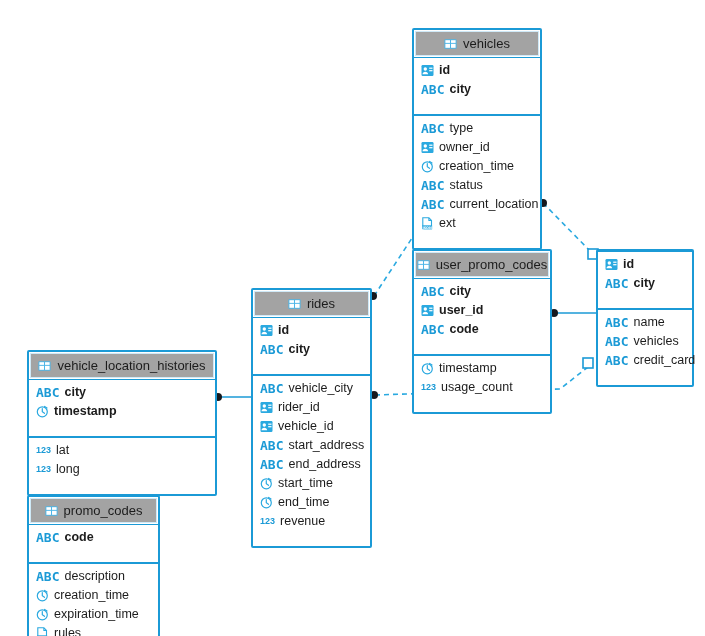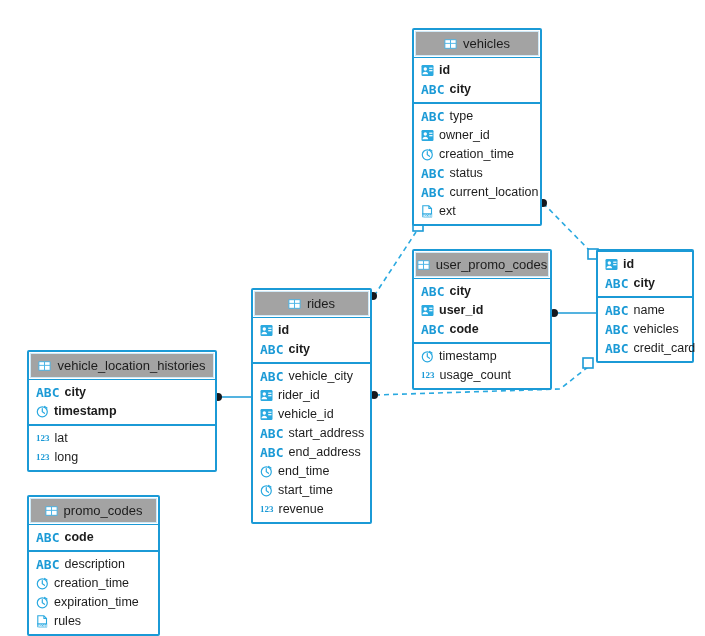--- a/index.html
+++ b/index.html
@@ -26,21 +26,21 @@
     display:flex;align-items:center;justify-content:center;gap:6px;
     background:#a3a3a3;
     border:1px solid #cfe9f7;
     margin:1px;
     font-size:13px;
     color:#1c1c1c;
   }
   .tbl-section{
     box-sizing:border-box;
     border-top:2px solid #1b9ad6;
-    padding:3px 0 3px 0;
+    padding:3px 0 15px 0;
   }
   .tbl-section.first{border-top:1px solid #1b9ad6;}
   .col-row{
     display:flex;align-items:center;gap:5px;
     padding:1px 6px 1px 7px;
     font-size:12.5px;
     color:#1c1c1c;
     line-height:17px;
     white-space:nowrap;
   }
@@ -49,21 +49,21 @@
   
   .ico{flex:0 0 auto;display:inline-block;line-height:0;}
   .ico svg{display:block;}
   .ico-abc{
     font-family:"DejaVu Sans Mono", monospace;
     font-size:13px;font-weight:bold;letter-spacing:0px;
     color:#1b9ad6;line-height:13px;height:13px;
     display:inline-flex;align-items:center;
   }
   .ico-123{
-    font-family:Liberation Serif, serif;
+    font-family:Liberation Sans, sans-serif;
     font-size:9px;font-weight:bold;
     color:#1b9ad6;line-height:13px;height:13px;
     display:inline-flex;align-items:center;
   }
   .ico-box{width:13px;height:13px;display:inline-flex;align-items:center;justify-content:center;}
 
   
   .dot{fill:#16181d;}
   .sq{fill:#ffffff;stroke:#1b9ad6;stroke-width:1.6;}
   .edge-dashed{stroke:#2aa9e0;stroke-width:1.6;fill:none;stroke-dasharray:5 4;}
@@ -340,31 +340,31 @@
             <span>end_address</span>
           </div>
           <div class="col-row">
             <span class="ico ico-box">
               <svg width="13" height="13" viewBox="0 0 13 13">
                 <circle cx="6.3" cy="6.8" r="5" fill="#ffffff" stroke="#2aa9e0" stroke-width="1.2"></circle>
                 <path d="M6.3 3.6 v3.2 l2.2 1.5" stroke="#2aa9e0" stroke-width="1.2" fill="none" stroke-linecap="round"></path>
                 <path d="M8.6 1.4 l2.4 1.6" stroke="#2aa9e0" stroke-width="1.2" stroke-linecap="round"></path>
               </svg>
             </span>
+            <span>start_time</span>
+          </div>
+          <div class="col-row">
+            <span class="ico ico-box">
+              <svg width="13" height="13" viewBox="0 0 13 13">
+                <circle cx="6.3" cy="6.8" r="5" fill="#ffffff" stroke="#2aa9e0" stroke-width="1.2"></circle>
+                <path d="M6.3 3.6 v3.2 l2.2 1.5" stroke="#2aa9e0" stroke-width="1.2" fill="none" stroke-linecap="round"></path>
+                <path d="M8.6 1.4 l2.4 1.6" stroke="#2aa9e0" stroke-width="1.2" stroke-linecap="round"></path>
+              </svg>
+            </span>
             <span>end_time</span>
-          </div>
-          <div class="col-row">
-            <span class="ico ico-box">
-              <svg width="13" height="13" viewBox="0 0 13 13">
-                <circle cx="6.3" cy="6.8" r="5" fill="#ffffff" stroke="#2aa9e0" stroke-width="1.2"></circle>
-                <path d="M6.3 3.6 v3.2 l2.2 1.5" stroke="#2aa9e0" stroke-width="1.2" fill="none" stroke-linecap="round"></path>
-                <path d="M8.6 1.4 l2.4 1.6" stroke="#2aa9e0" stroke-width="1.2" stroke-linecap="round"></path>
-              </svg>
-            </span>
-            <span>start_time</span>
           </div>
           <div class="col-row">
             <span class="ico ico-123">123</span>
             <span>revenue</span>
           </div>
         </div>
       </div>
       <div class="table-node" style="left: 27px; top: 350px; width: 190px;">
         <div class="tbl-header">
           <span class="ico ico-box">

